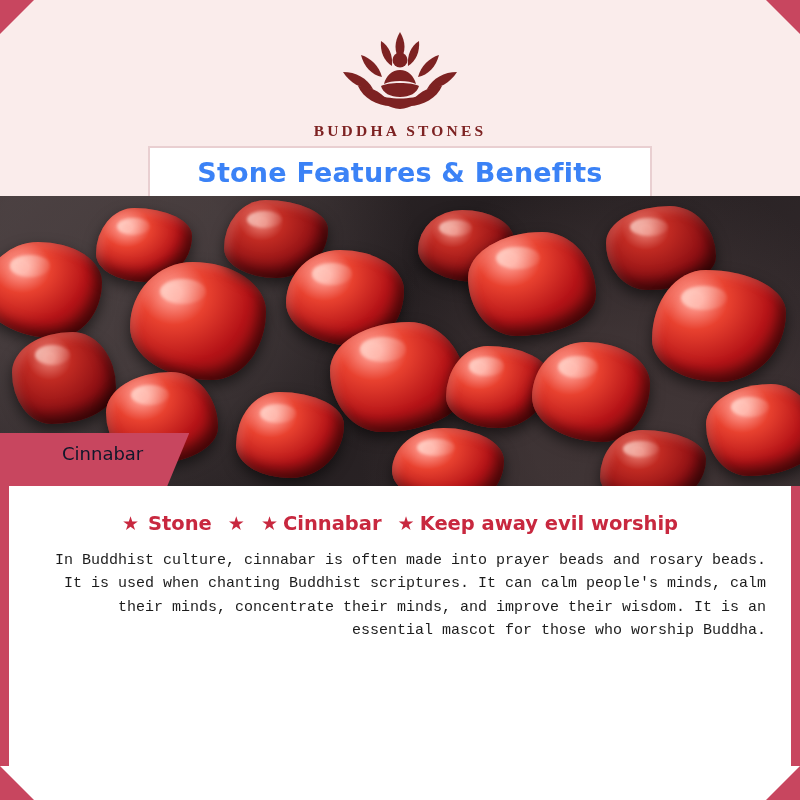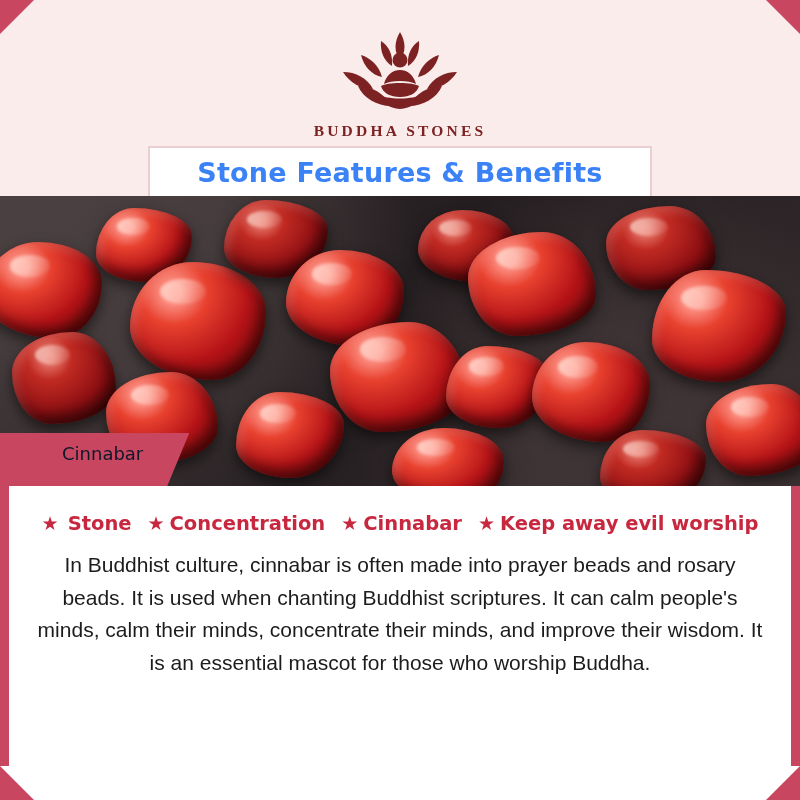--- a/index.html
+++ b/index.html
@@ -190,25 +190,25 @@
     white-space: nowrap;
   }
   .benefit .star {
     color: #c8283f;
     font-size: 19px;
     line-height: 1;
   }
   .benefit.first { gap: 9px; }
 
   .description {
-    font-size: 21px;
+    font-size: 15px;
     line-height: 1.55;
     color: #1c1c1c;
-    font-family: Liberation Sans, sans-serif;
-    text-align: center;
+    font-family: Liberation Mono, monospace;
+    text-align: right;
     margin: 0;
   }
 
   
   .rail {
     position: absolute;
     width: 9px;
     background: #c8465f;
     z-index: 3;
   }
@@ -287,21 +287,20 @@
   <div class="rail rail-right"></div>
 
   <div class="body-block">
     <div class="benefits">
       <div class="benefit first">
         <span class="star">★</span>
         <span>Stone</span>
       </div>
       <div class="benefit">
         <span class="star">★</span>
-        <span>Concentration</span>
       </div>
       <div class="benefit">
         <span class="star">★</span>
         <span>Cinnabar</span>
       </div>
       <div class="benefit">
         <span class="star">★</span>
         <span>Keep away evil worship</span>
       </div>
     </div>

